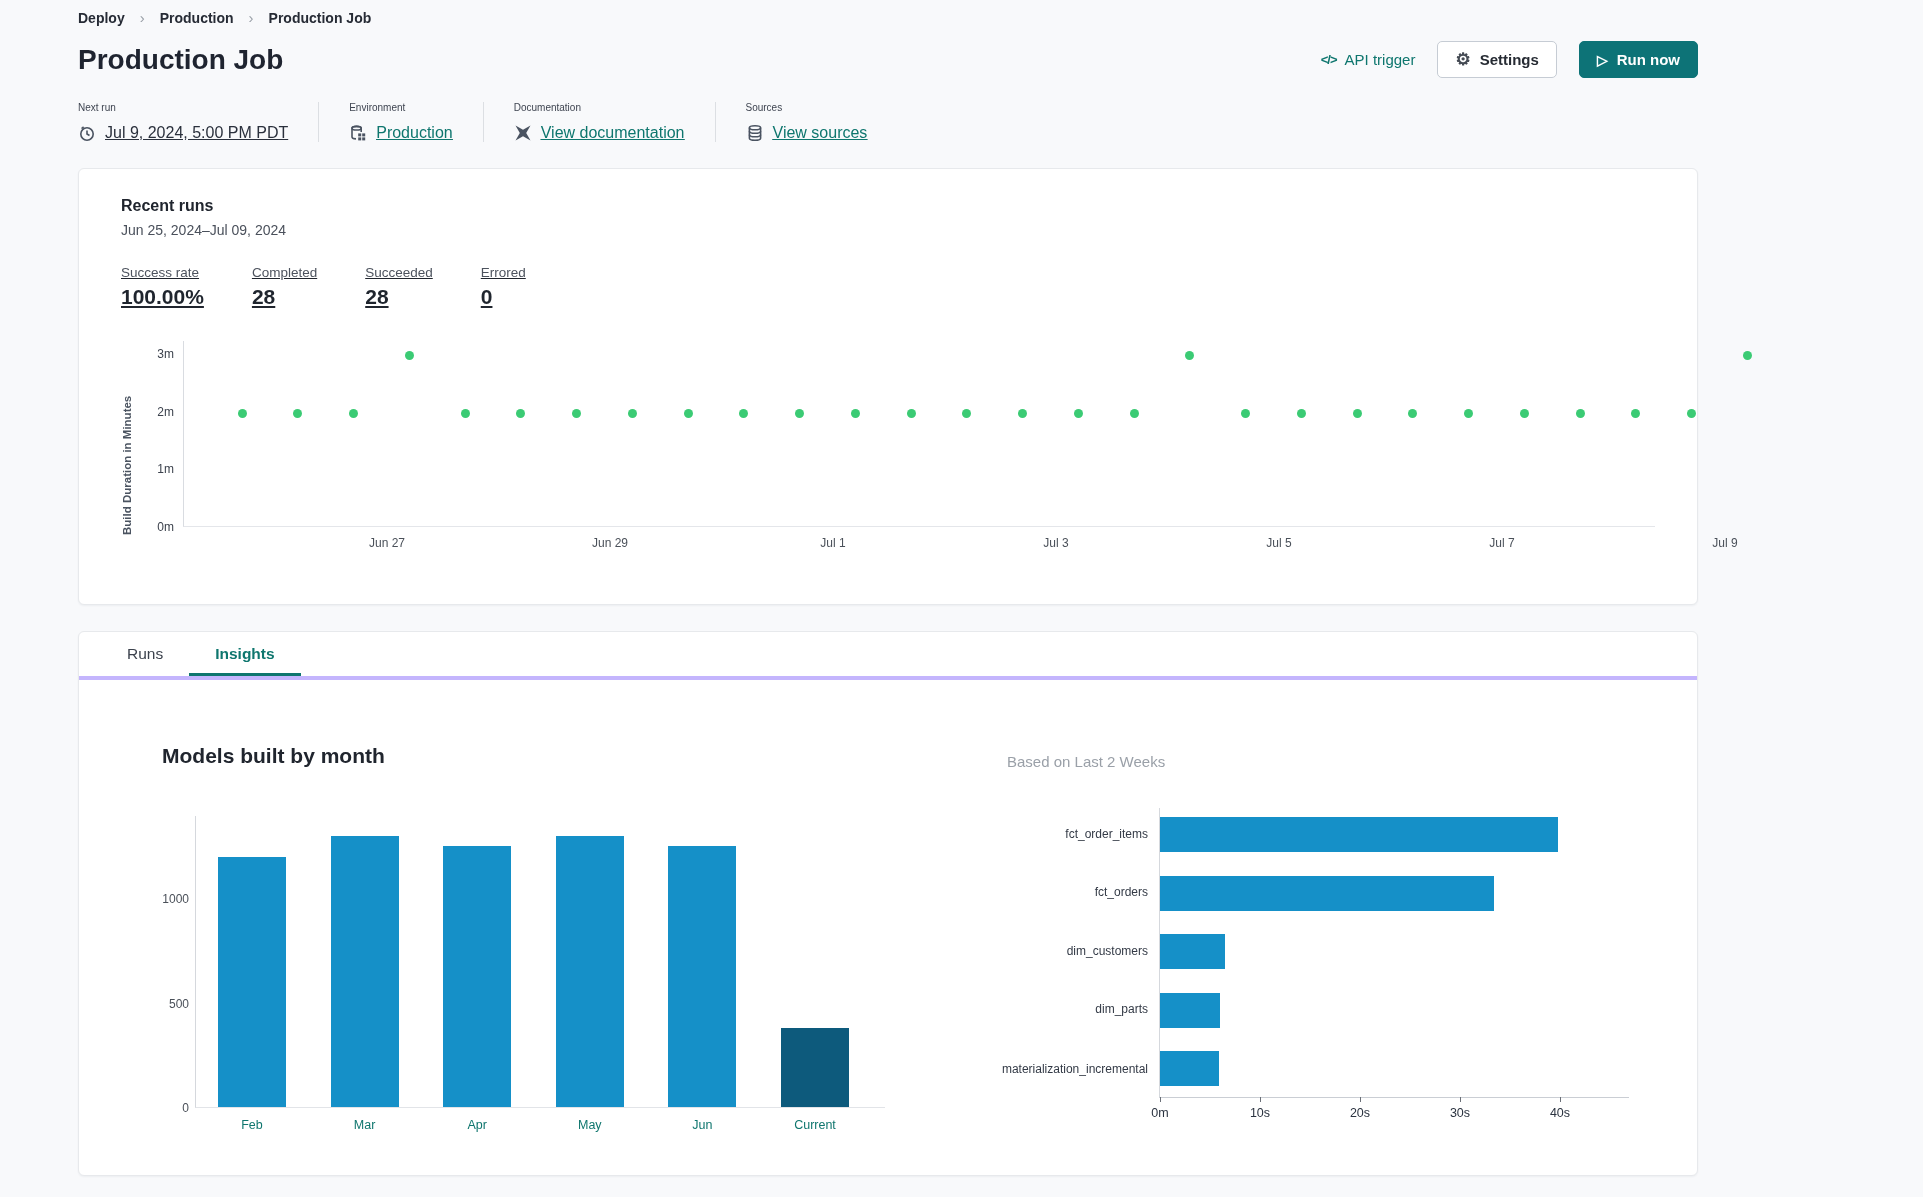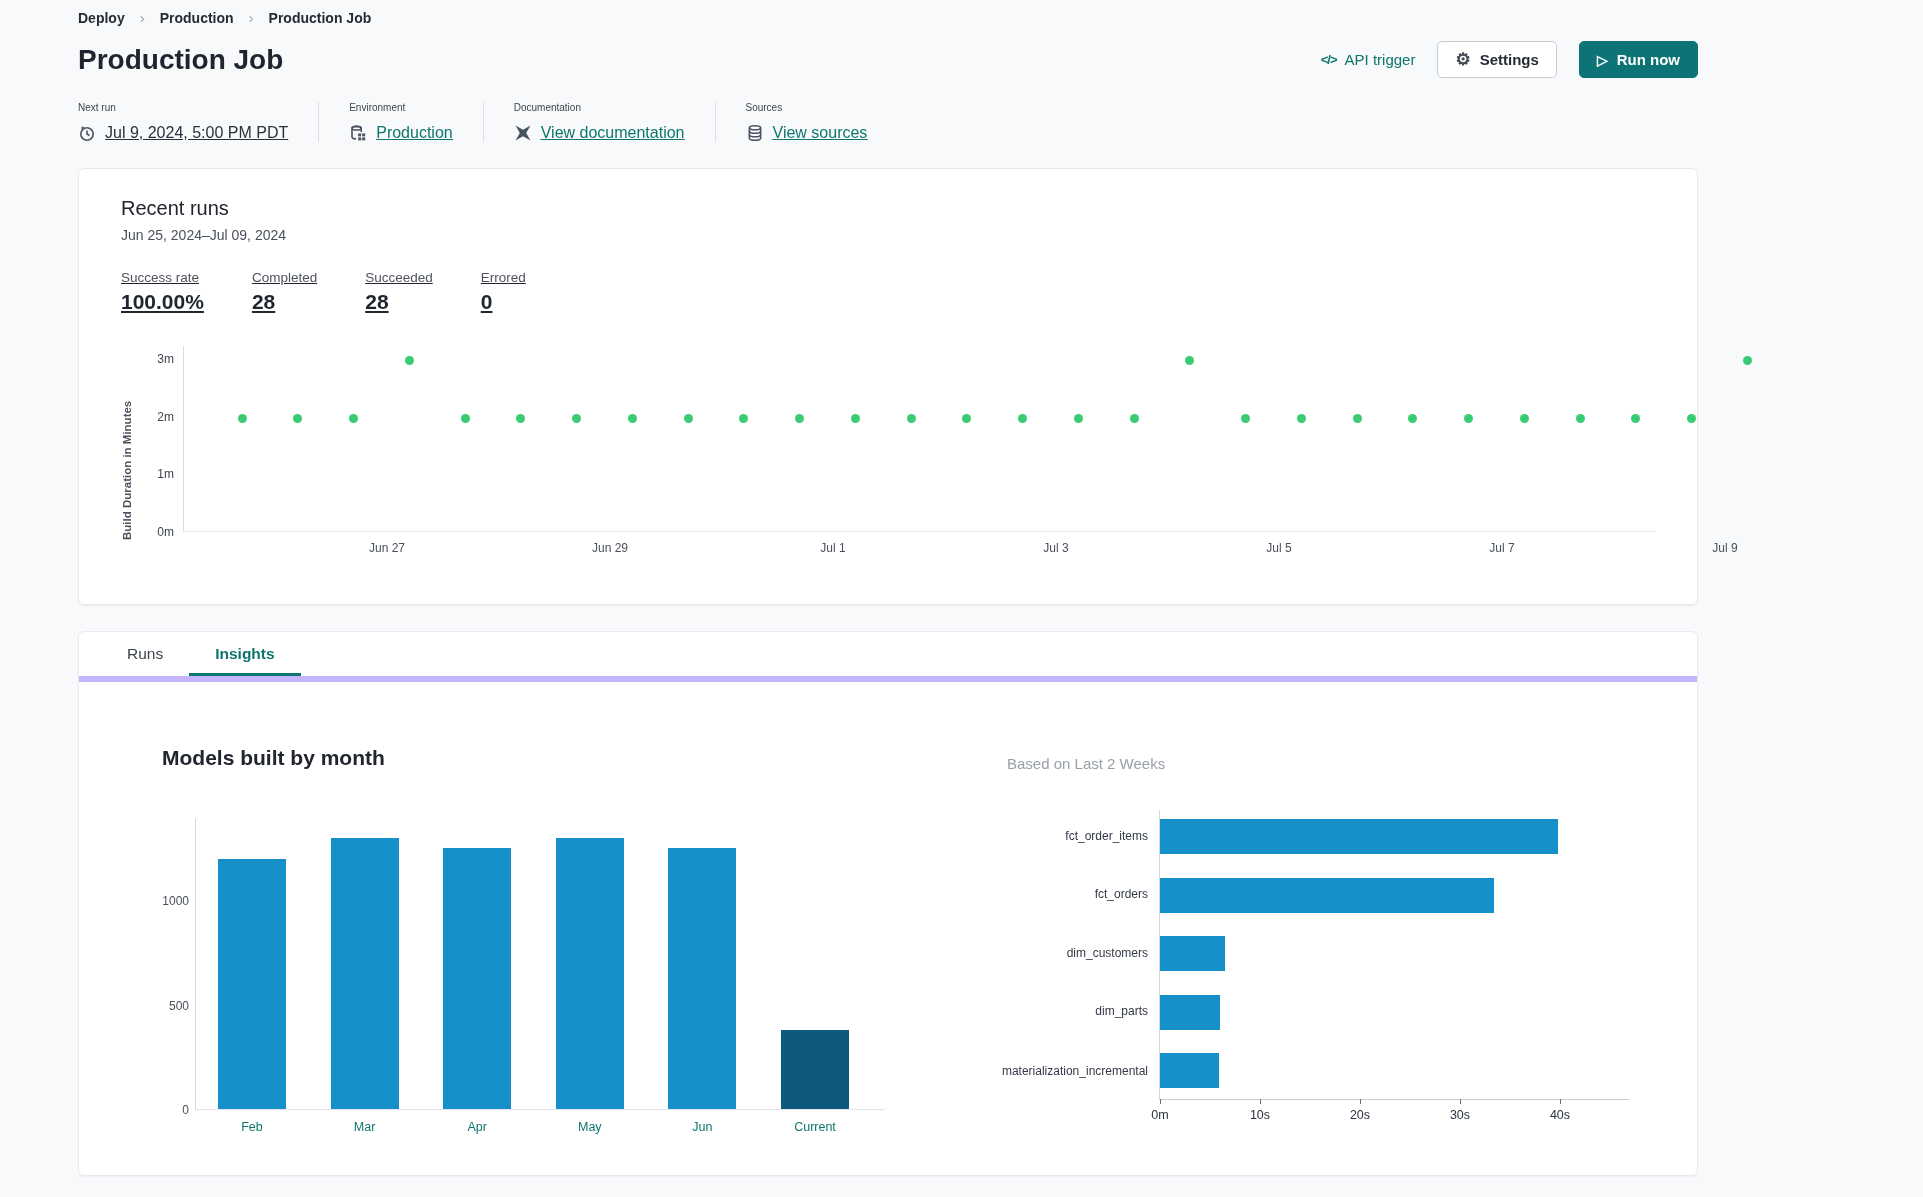--- a/index.html
+++ b/index.html
@@ -31,39 +31,39 @@
   .meta-group:last-child { border-right:none; }
   .meta-label { font-size:10px; color:#3f4551; }
   .meta-value { display:flex; align-items:center; gap:9px; margin-top:11px; font-size:16px; color:#2a303c;text-decoration:underline; }
   .meta-value a, .link { color:#0e766e; text-decoration:underline; cursor:pointer; font-size:16px; }
   .micon { width:18px; height:18px; flex:0 0 18px; }
 
   
   .card { background:#fff; border:1px solid #e7e9ec; border-radius:6px;
           box-shadow:0 1px 2px rgba(20,30,50,.05); }
   .recent-card { margin-top:26px; padding:28px 42px 26px 42px; height:437px; }
-  .card-title { font-size:20px; font-weight:400; color:#20252e; }
+  .card-title { font-size:16px; font-weight:700; color:#20252e; }
   .date-range { font-size:14px; color:#4a505b; margin-top:7px; }
   .stats { display:flex; gap:48px; margin-top:27px;text-decoration:underline; }
   .stat-label { font-size:13.5px; color:#4d535e; }
   .stat-value { font-size:21px; font-weight:800; color:#1f252e; margin-top:5px; }
 
   
   .scatter-row { position:relative; margin-top:32px; }
   .sc-ylabel { position:absolute; left:0px; top:8px; height:186px; display:flex; align-items:center;
      writing-mode:vertical-rl; transform:rotate(180deg); font-size:11.5px; font-weight:600; color:#4a5360; }
   .sc-plot { position:relative; margin-left:62px; height:186px;
      border-left:1px solid #d9dce1; border-bottom:1px solid #e4e6ea; }
   .sc-ytick { position:absolute; right:calc(100% + 10px); width:30px; text-align:right; font-size:12px; color:#3c424d; }
   .sc-xtick { position:absolute; top:calc(100% + 10px); width:80px; text-align:center; font-size:12px; color:#4a5059; }
   .dot { position:absolute; width:9px; height:9px; border-radius:50%; }
 
   
   .insights-card { margin-top:26px; padding-bottom:40px; min-height:545px; }
-  .tab-row { display:flex; padding-left:22px; border-bottom:6px solid #c4b5fd;text-align:right; }
+  .tab-row { display:flex; padding-left:22px; border-bottom:4px solid #c4b5fd;text-align:right; }
   .tab { padding:13px 26px 10px 26px; font-size:15.5px; color:#3c424d; cursor:pointer; border-bottom:3px solid transparent; }
   .tab.active { color:#0e766e; font-weight:bold; border-bottom-color:#0e766e; }
 
   .charts-row { display:flex; padding:64px 0 0 83px; }
   .chart-left { width:845px; }
   .chart-right { flex:1; }
   .chart-title { font-size:21px; font-weight:800; color:#20252e; }
   .chart-subtitle { font-size:15px; color:#9aa0a8; margin-top:9px; }
 
   .vb-wrap { margin-top:48px; }

